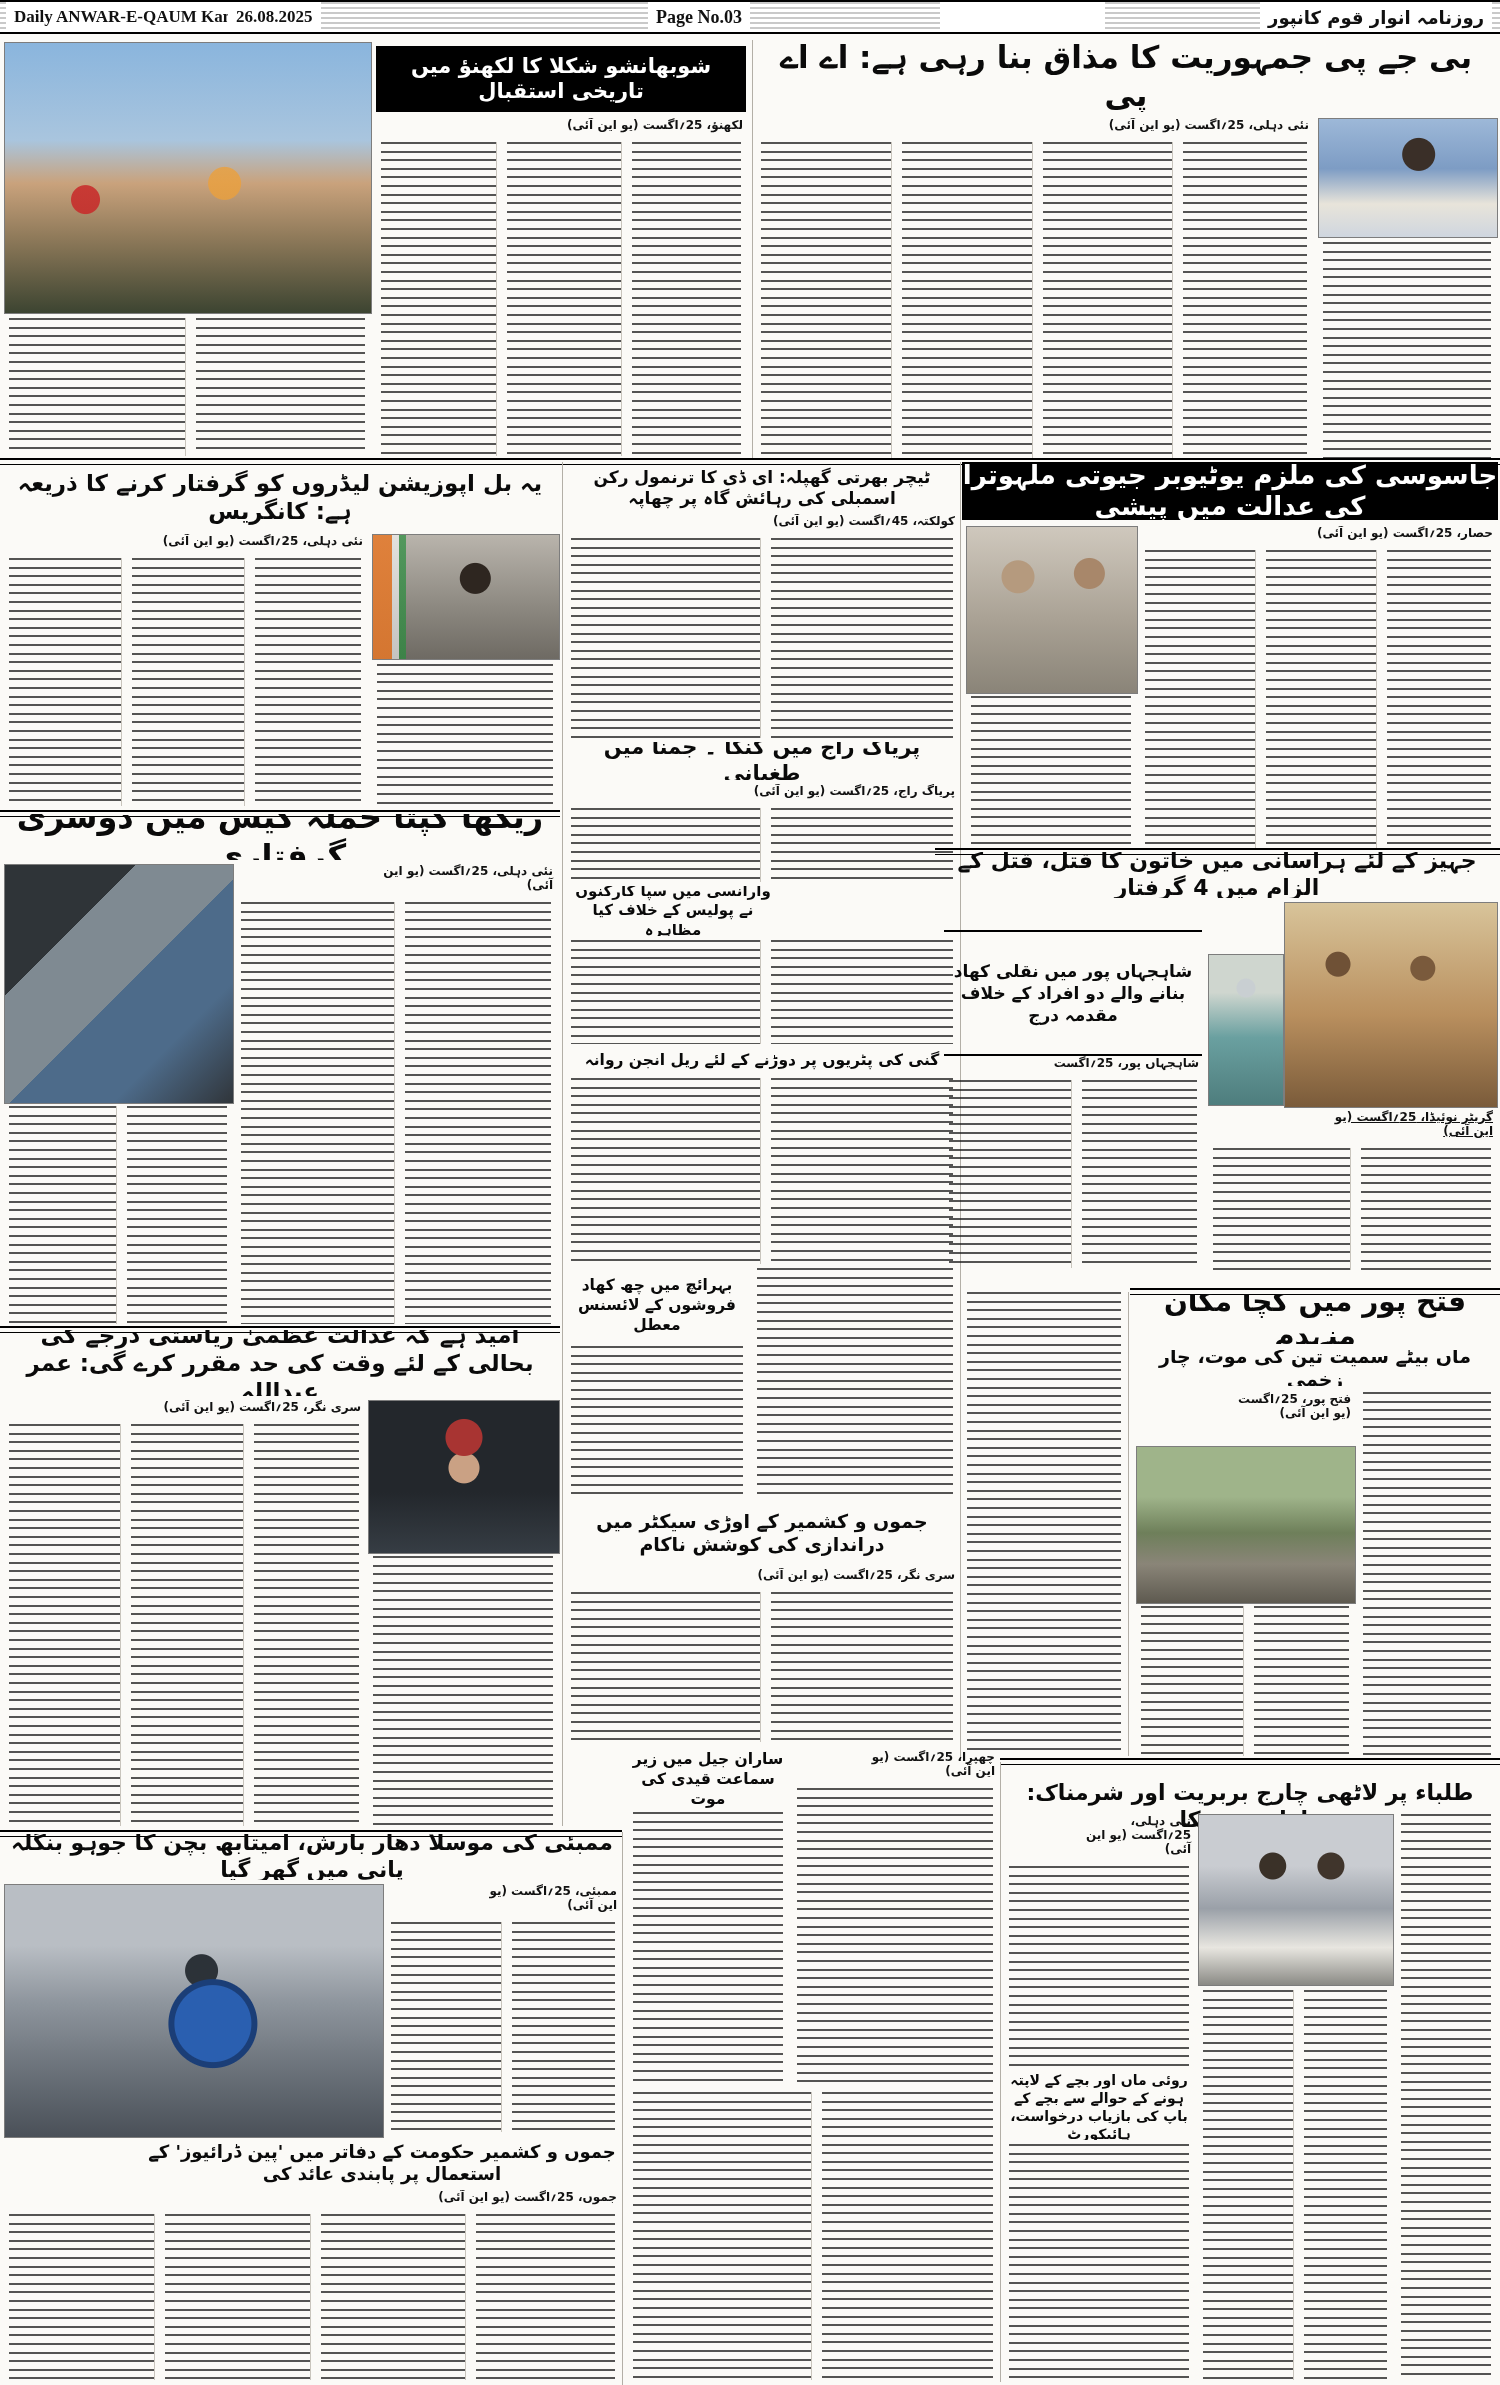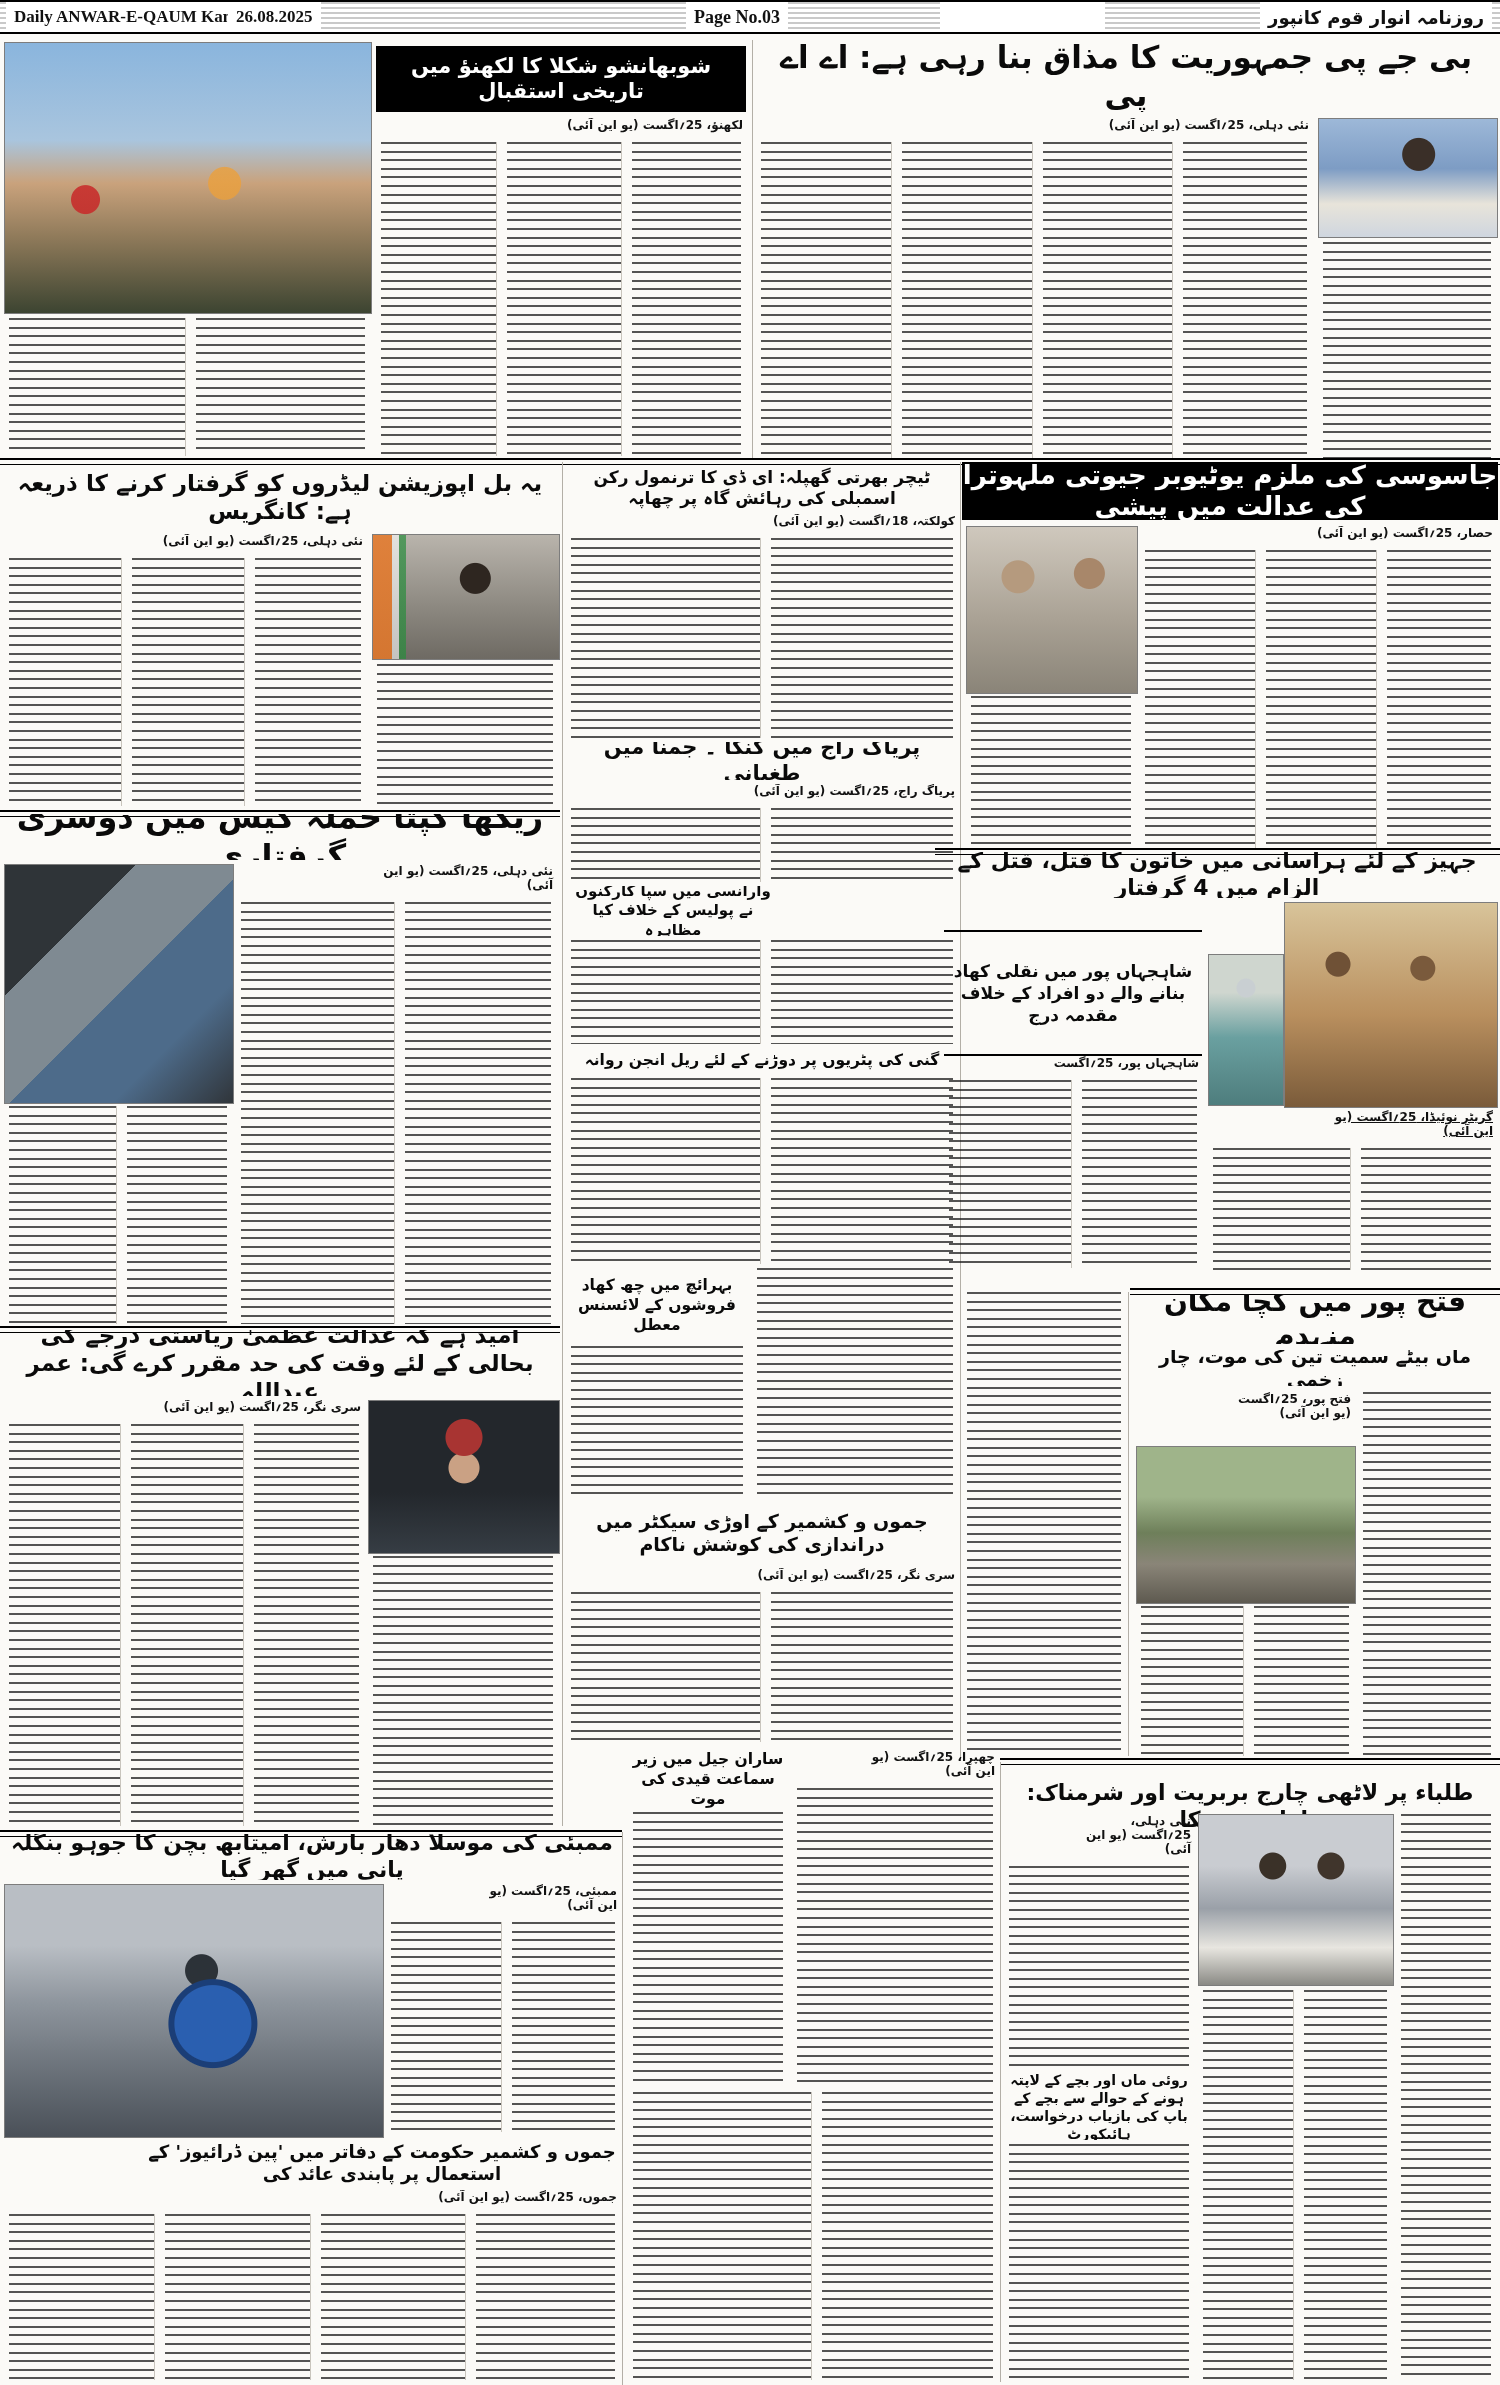--- a/index.html
+++ b/index.html
@@ -6,21 +6,21 @@
   .page{position:relative;width:1500px;height:2385px;background:#fbfaf7;margin:0 auto;
         font-family:"DejaVu Sans",sans-serif;color:#111;overflow:hidden;
         box-shadow:0 0 6px rgba(0,0,0,.4);}
   
   .hdr{position:absolute;left:0;top:0;width:1500px;height:30px;
        background:repeating-linear-gradient(180deg,#c9c9c9 0 2px,#fff 2px 5px);
        border-top:2px solid #000;border-bottom:2px solid #000;}
   .hdr .cell{position:absolute;top:0;height:30px;display:flex;align-items:center;background:#fff;padding:0 8px;}
   .hdr-left{left:6px;font-family:"Liberation Serif",serif;font-size:17px;font-weight:bold;}
   .hdr-date{left:228px;font-family:"Liberation Serif",serif;font-size:17px;font-weight:bold;}
-  .hdr-center{left:648px;font-family:"Liberation Serif",serif;font-size:18px;font-weight:bold;margin-left:38px;}
+  .hdr-center{left:648px;font-family:"Liberation Serif",serif;font-size:18px;font-weight:bold;}
   .hdr-site{left:940px;background:#000;color:#fff;font-family:"Liberation Serif",serif;font-size:15px;padding:0 16px;}
   .hdr-mast{right:8px;direction:rtl;font-size:18px;font-weight:bold;background:transparent;}
   .hl{position:absolute;direction:rtl;text-align:center;font-weight:bold;color:#0a0a0a;
       display:flex;align-items:center;justify-content:center;line-height:1.22;overflow:hidden;}
   .banner{position:absolute;background:#000000;color:#fff;direction:rtl;text-align:center;font-weight:bold;
       display:flex;align-items:center;justify-content:center;line-height:1.2;overflow:hidden;}
   .sub{position:absolute;direction:rtl;text-align:center;font-weight:bold;color:#0a0a0a;line-height:1.3;overflow:hidden;
       display:flex;align-items:center;justify-content:center;}
   .body{position:absolute;display:flex;flex-direction:column;overflow:hidden;}
   .dateline{direction:rtl;font-size:12px;font-weight:bold;text-align:right;padding:0 3px 10px;align-self:flex-end;max-width:60%;}
@@ -133,21 +133,21 @@
   </div>
   <div class="body" style="left:372px;top:664px;width:186px;height:142px;">
     <div class="cols">
         <div class="col ft"></div>
       </div>
   </div>
   <div class="vr" style="left:562px;top:462px;height:1364px;"></div>
 
   <div class="hl" style="left:566px;top:466px;width:392px;height:44px;font-size:17px;">ٹیچر بھرتی گھپلہ: ای ڈی کا ترنمول رکن اسمبلی کی رہائش گاہ پر چھاپہ</div>
   <div class="body" style="left:566px;top:514px;width:392px;height:224px;">
-    <div class="dateline">کولکتہ، 18؍اگست (یو این آئی)</div>
+    <div class="dateline">کولکتہ، 45؍اگست (یو این آئی)</div>
     <div class="cols">
         <div class="col ft"></div>
         <div class="col ft"></div>
       </div>
   </div>
 
   <div class="hl" style="left:566px;top:742px;width:392px;height:38px;font-size:21px;">پریاگ راج میں گنگا ۔ جمنا میں طغیانی</div>
   <div class="body" style="left:566px;top:784px;width:392px;height:98px;">
     <div class="dateline">پریاگ راج، 25؍اگست (یو این آئی)</div>
     <div class="cols">

